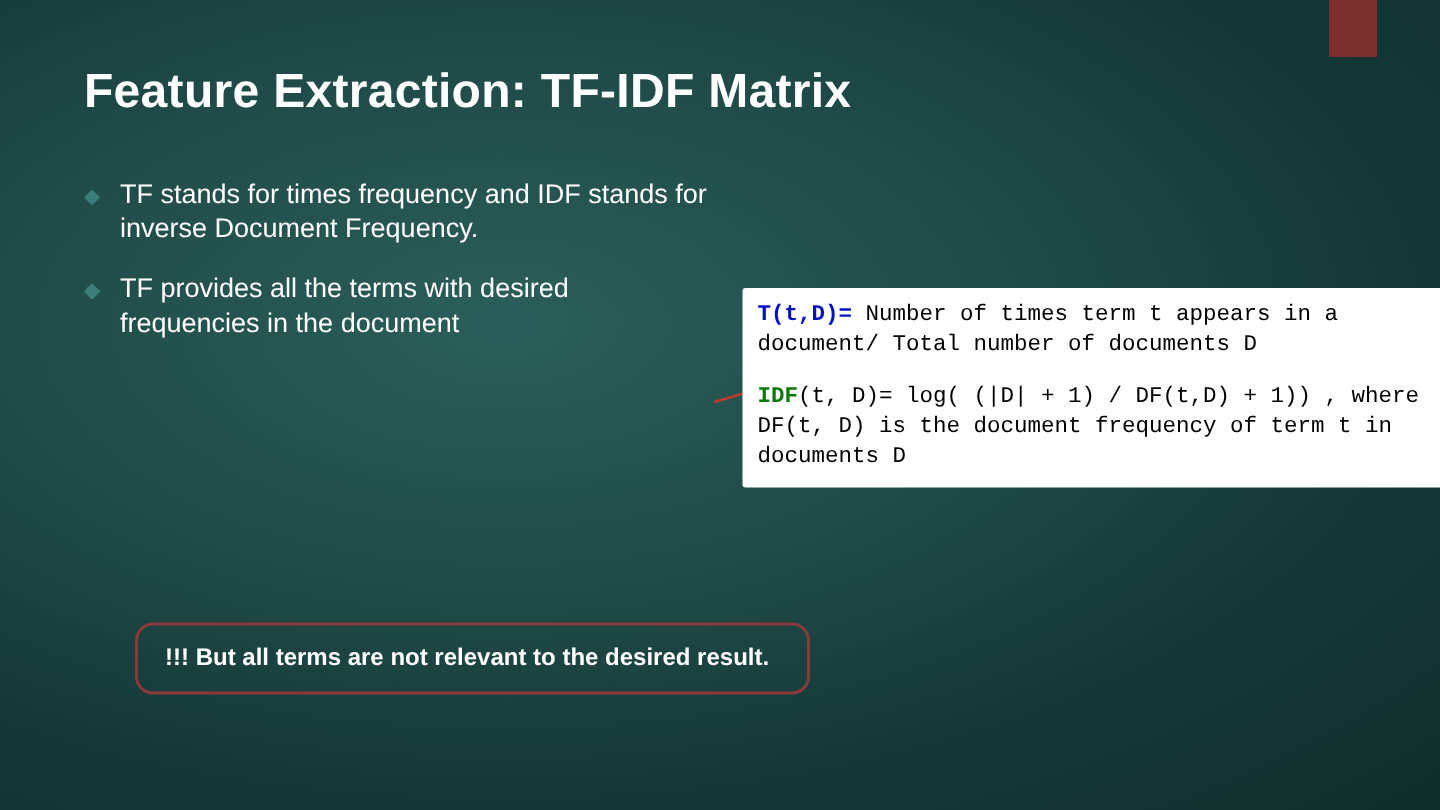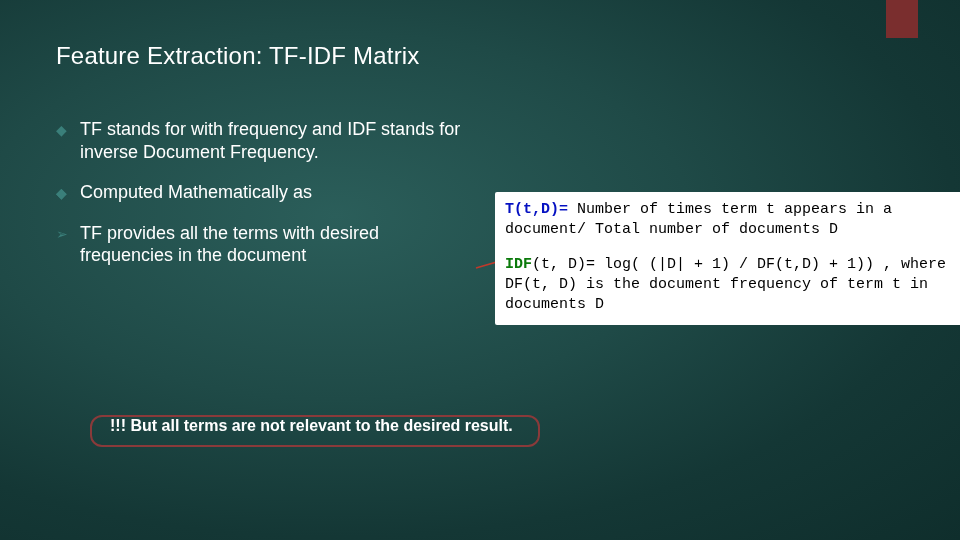--- a/index.html
+++ b/index.html
@@ -12,22 +12,22 @@
   }
   .accent{
     position:absolute;
     top:0;right:42px;
     width:32px;height:38px;
     background:#7a2e2e;
   }
   .title{
     position:absolute;
     left:56px;top:42px;
-    font-size:24px;
-    font-weight:400;
+    font-size:32px;
+    font-weight:700;
     letter-spacing:0.2px;
     color:#fff;
   }
   .bullets{
     position:absolute;
     left:56px;top:118px;
     width:420px;
     list-style:none;
   }
   .bullets li{
@@ -66,50 +66,49 @@
   .arrow{
     position:absolute;
     left:474px;top:248px;
     width:60px;height:24px;
     pointer-events:none;
   }
   .note{
     position:absolute;
     left:90px;top:415px;
     width:450px;
-    height:32px;
+    height:48px;
     border:2px solid #8a3a3a;
     border-radius:12px;
     display:flex;
-    align-items:flex-start;
+    align-items:center;
     padding:0 18px;
     font-size:16px;
     font-weight:bold;
     color:#fff;
     background:transparent;
   }
 </style>
 </head>
 <body>
 
 <div class="accent"></div>
 
 <h1 class="title">Feature Extraction: TF-IDF Matrix</h1>
 
 <ul class="bullets">
   <li>
     <span class="blt">◆</span>
-    <span>TF stands for with frequency and IDF stands for  inverse Document Frequency.</span>
+    <span>TF stands for times frequency and IDF stands for  inverse Document Frequency.</span>
   </li>
   <li>
     <span class="blt">◆</span>
   </li>
   <li>
     <span class="blt">◆</span>
-    <span>Computed Mathematically as</span>
   </li>
   <li class="chev">
     <span class="blt">➢</span>
     <span> TF provides all the terms with desired frequencies in the document</span>
   </li>
 </ul>
 
 <svg class="arrow" viewBox="0 0 60 24">
   <line x1="2" y1="20" x2="50" y2="6" stroke="#c0392b" stroke-width="1.6"></line>
   <polygon points="50,6 42,5 45,12" fill="#c0392b"></polygon>

